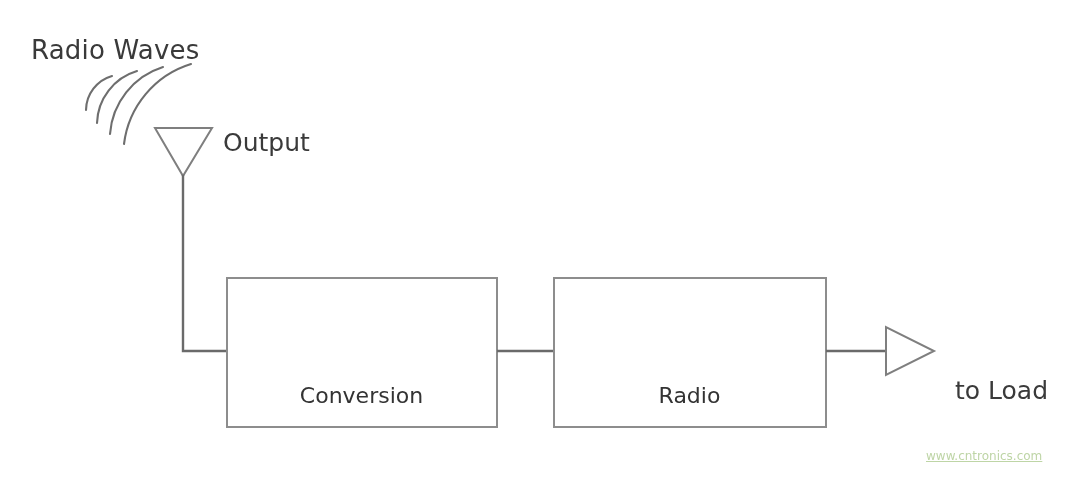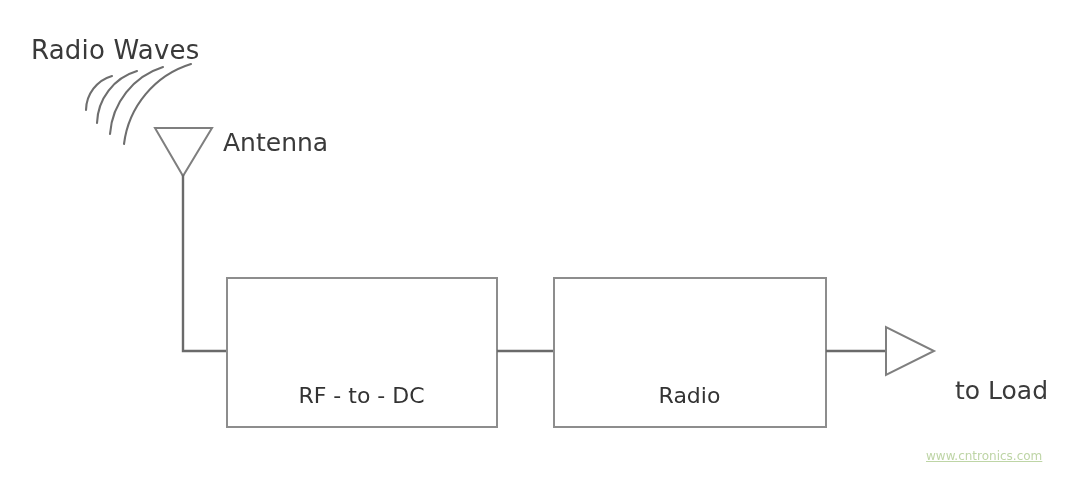--- a/index.html
+++ b/index.html
@@ -107,28 +107,27 @@
 
     <rect x="554" y="278" width="272" height="149" fill="#ffffff" stroke="#8d8d8d" stroke-width="2"></rect>
 
     <line x1="826" y1="351" x2="886" y2="351" stroke="#6a6a6a" stroke-width="2.4"></line>
 
     <path d="M 886 327 L 886 375 L 934 351 Z" fill="#ffffff" stroke="#7f7f7f" stroke-width="2"></path>
   </svg>
 
   <div class="lbl" id="label-radio-waves">Radio Waves</div>
 
-  <div class="lbl" id="label-antenna">Antenna</div>
+  <div class="lbl" id="label-antenna">Output</div>
 
   <div class="lbl" id="label-output">
     <div>to Load</div>
   </div>
 
   <div class="block-text" id="block-1-text">
-    <div>RF - to - DC</div>
     <div>Conversion</div>
   </div>
 
   <div class="block-text" id="block-2-text">
     <div>Radio</div>
     <div>Conditioning</div>
   </div>
 
   <div id="watermark">www.cntronics.com</div>
 

